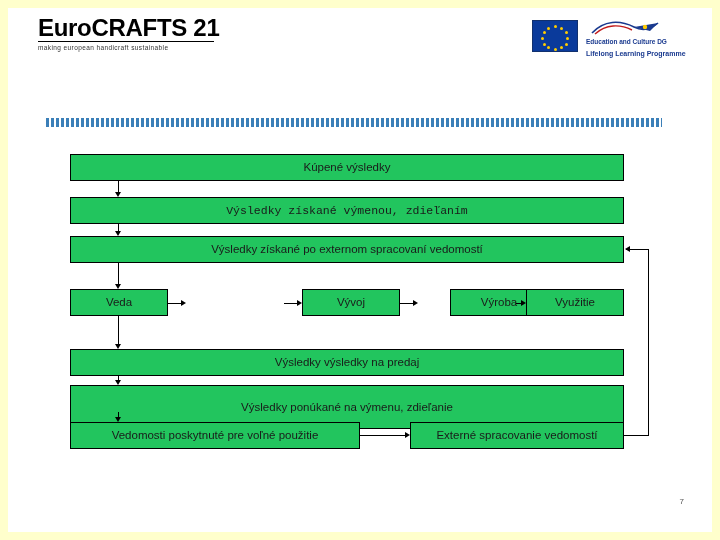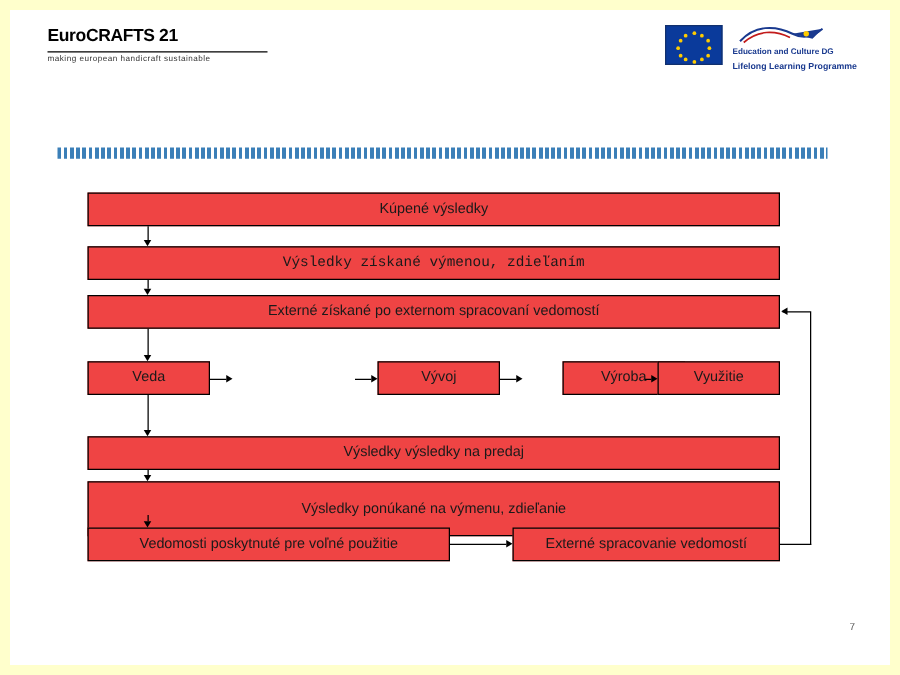--- a/index.html
+++ b/index.html
@@ -26,21 +26,21 @@
   
   .logo {
     position: absolute;
     left: 30px;
     top: 8px;
     width: 180px;
     height: 40px;
   }
   .logo-main {
     font-family: "Liberation Sans", sans-serif;
-    font-size: 14px;
+    font-size: 24px;
     font-weight: bold;
     color: #000000;
     letter-spacing: -0.3px;
     line-height: 24px;
     white-space: nowrap;
   }
   .logo-main .euro {
     font-weight: bold;
   }
   .logo-main .crafts {
@@ -148,21 +148,21 @@
     position: absolute;
     left: 44px;
     top: 142px;
     width: 620px;
     height: 320px;
   }
   .box {
     position: absolute;
     box-sizing: border-box;
     border: 1px solid #000000;
-    background: #ef4444;
+    background: #22c55e;
     display: flex;
     align-items: center;
     justify-content: center;
     font-size: 11.5px;
     color: #1a1a1a;
     text-align: center;
     line-height: 13px;
     font-family: "Liberation Sans", sans-serif;
   }
   .arrow-v, .arrow-h {
@@ -259,21 +259,21 @@
   </div>
 
   <div class="title-underline"></div>
 
   <div class="diagram">
 
     <div class="box" style="left:18px; top:4px; width:554px; height:27px;">Kúpené výsledky</div>
 
     <div class="box" style="left:18px; top:47px; width:554px; height:27px;font-family:Liberation Mono, monospace;">Výsledky získané výmenou, zdieľaním</div>
 
-    <div class="box" style="left:18px; top:86px; width:554px; height:27px;">Externé získané po externom spracovaní vedomostí</div>
+    <div class="box" style="left:18px; top:86px; width:554px; height:27px;">Výsledky získané po externom spracovaní vedomostí</div>
 
     <div class="box" style="left:18px; top:139px; width:98px; height:27px;">Veda</div>
     <div class="box" style="left:250px; top:139px; width:98px; height:27px;">Vývoj</div>
     <div class="box" style="left:366px; top:139px; width:98px; height:27px;margin-left:32px;">Výroba</div>
     <div class="box" style="left:474px; top:139px; width:98px; height:27px;">Využitie</div>
 
     <div class="box" style="left:18px; top:199px; width:554px; height:27px;">Výsledky výsledky na predaj</div>
 
     <div class="box" style="left:18px; top:235px; width:554px; height:44px;">Výsledky ponúkané na výmenu, zdieľanie</div>
 

